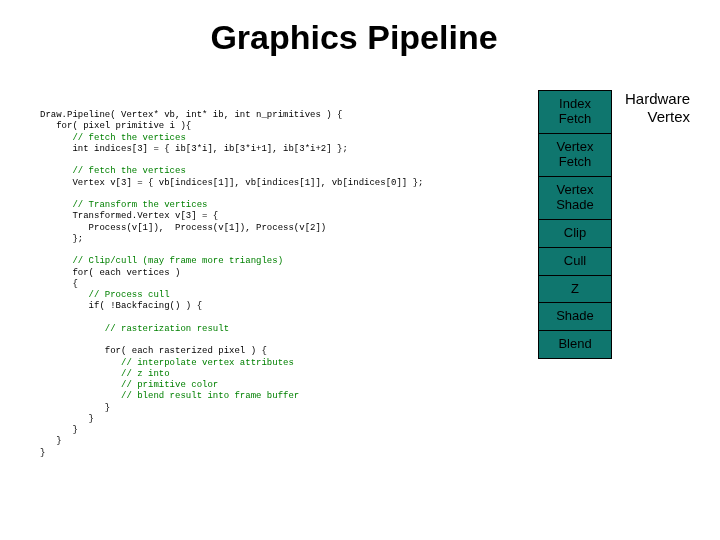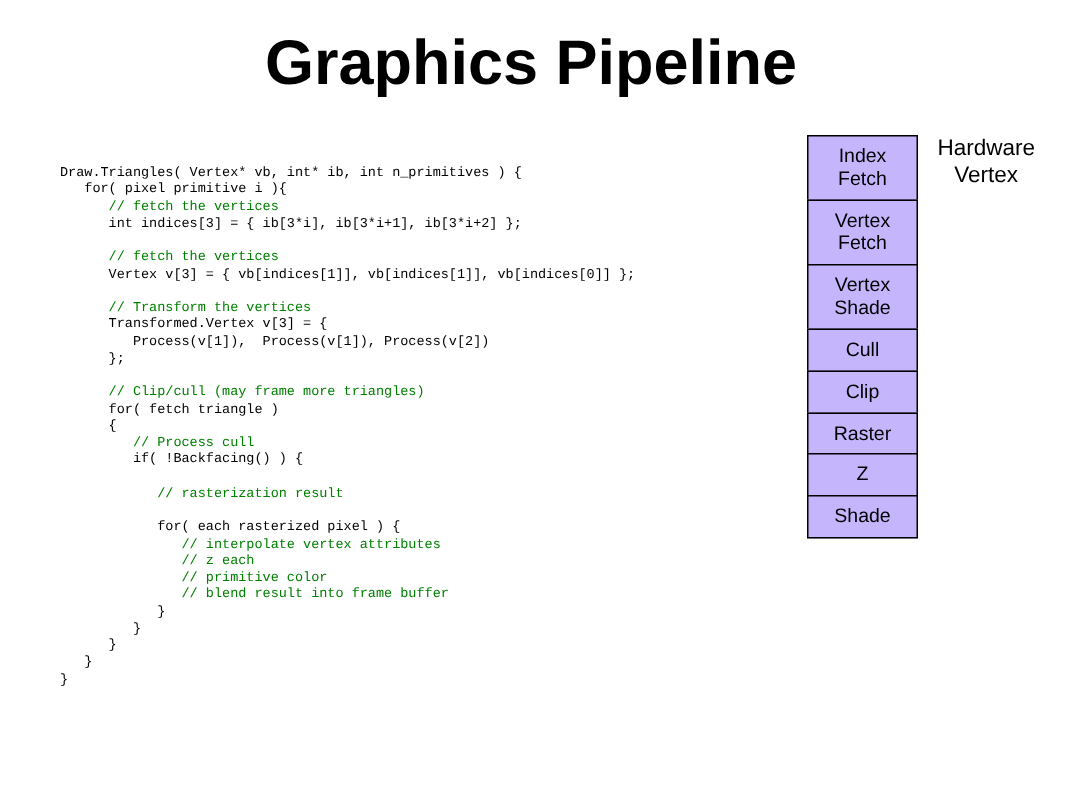--- a/index.html
+++ b/index.html
@@ -7,21 +7,21 @@
     padding: 0;
     width: 720px;
     height: 540px;
     background: #fff;
     font-family: Arial, Helvetica, sans-serif;
     position: relative;
     overflow: hidden;
   }
   .title {
     text-align: center;
-    font-size: 42px;
+    font-size: 34px;
     margin: 18px 12px 10px 0;
     color: #000;
   }
   .code {
     position: absolute;
     left: 40px;
     top: 110px;
     width: 460px;
     font-family: "Courier New", monospace;
     font-size: 9px;
@@ -33,34 +33,34 @@
   .boxes {
     position: absolute;
     right: 108px;
     top: 90px;
     width: 74px;
     display: flex;
     flex-direction: column;
   }
   .box {
     border: 1px solid #000;
-    background: #c4b5fd;
+    background: #0f766e;
     text-align: center;
     padding: 6px 2px;
     font-size: 13px;
     line-height: 1.15;
     margin-bottom: -1px;
   }
   .hs-label {
     position: absolute;
     right: 30px;
     top: 90px;
     font-size: 15px;
     line-height: 1.2;
-    text-align: center;
+    text-align: right;
   }
 </style>
 </head>
 <body>
 
 <h1 class="title">Graphics Pipeline</h1>
 
 <div class="hs-label">
   <span>Hardware</span><br>
   <span>Vertex</span>
@@ -72,50 +72,50 @@
     <span>Fetch</span>
   </div>
   <div class="box">
     <span>Vertex</span><br>
     <span>Fetch</span>
   </div>
   <div class="box">
     <span>Vertex</span><br>
     <span>Shade</span>
   </div>
+  <div class="box"><span>Clip</span></div>
   <div class="box"><span>Cull</span></div>
-  <div class="box"><span>Clip</span></div>
-  <div class="box"><span>Raster</span></div>
   <div class="box"><span>Z</span></div>
   <div class="box"><span>Shade</span></div>
+  <div class="box"><span>Blend</span></div>
 </div>
 
-<div class="code"><span>Draw.Triangles( Vertex* vb, int* ib, int n_primitives ) {</span>
+<div class="code"><span>Draw.Pipeline( Vertex* vb, int* ib, int n_primitives ) {</span>
 <span>   for( pixel primitive i ){</span>
 <span class="comment">      // fetch the vertices</span>
 <span>      int indices[3] = { ib[3*i], ib[3*i+1], ib[3*i+2] };</span>
 <span></span>
 <span class="comment">      // fetch the vertices</span>
 <span>      Vertex v[3] = { vb[indices[1]], vb[indices[1]], vb[indices[0]] };</span>
 <span></span>
 <span class="comment">      // Transform the vertices</span>
 <span>      Transformed.Vertex v[3] = {</span>
 <span>         Process(v[1]),  Process(v[1]), Process(v[2])</span>
 <span>      };</span>
 <span></span>
 <span class="comment">      // Clip/cull (may frame more triangles)</span>
-<span>      for( fetch triangle )</span>
+<span>      for( each vertices )</span>
 <span>      {</span>
 <span class="comment">         // Process cull</span>
 <span>         if( !Backfacing() ) {</span>
 <span></span>
 <span class="comment">            // rasterization result</span>
 <span></span>
 <span>            for( each rasterized pixel ) {</span>
 <span class="comment">               // interpolate vertex attributes</span>
-<span class="comment">               // z each</span>
+<span class="comment">               // z into</span>
 <span class="comment">               // primitive color</span>
 <span class="comment">               // blend result into frame buffer</span>
 <span>            }</span>
 <span>         }</span>
 <span>      }</span>
 <span>   }</span>
 <span>}</span></div>
 
 </body></html>

